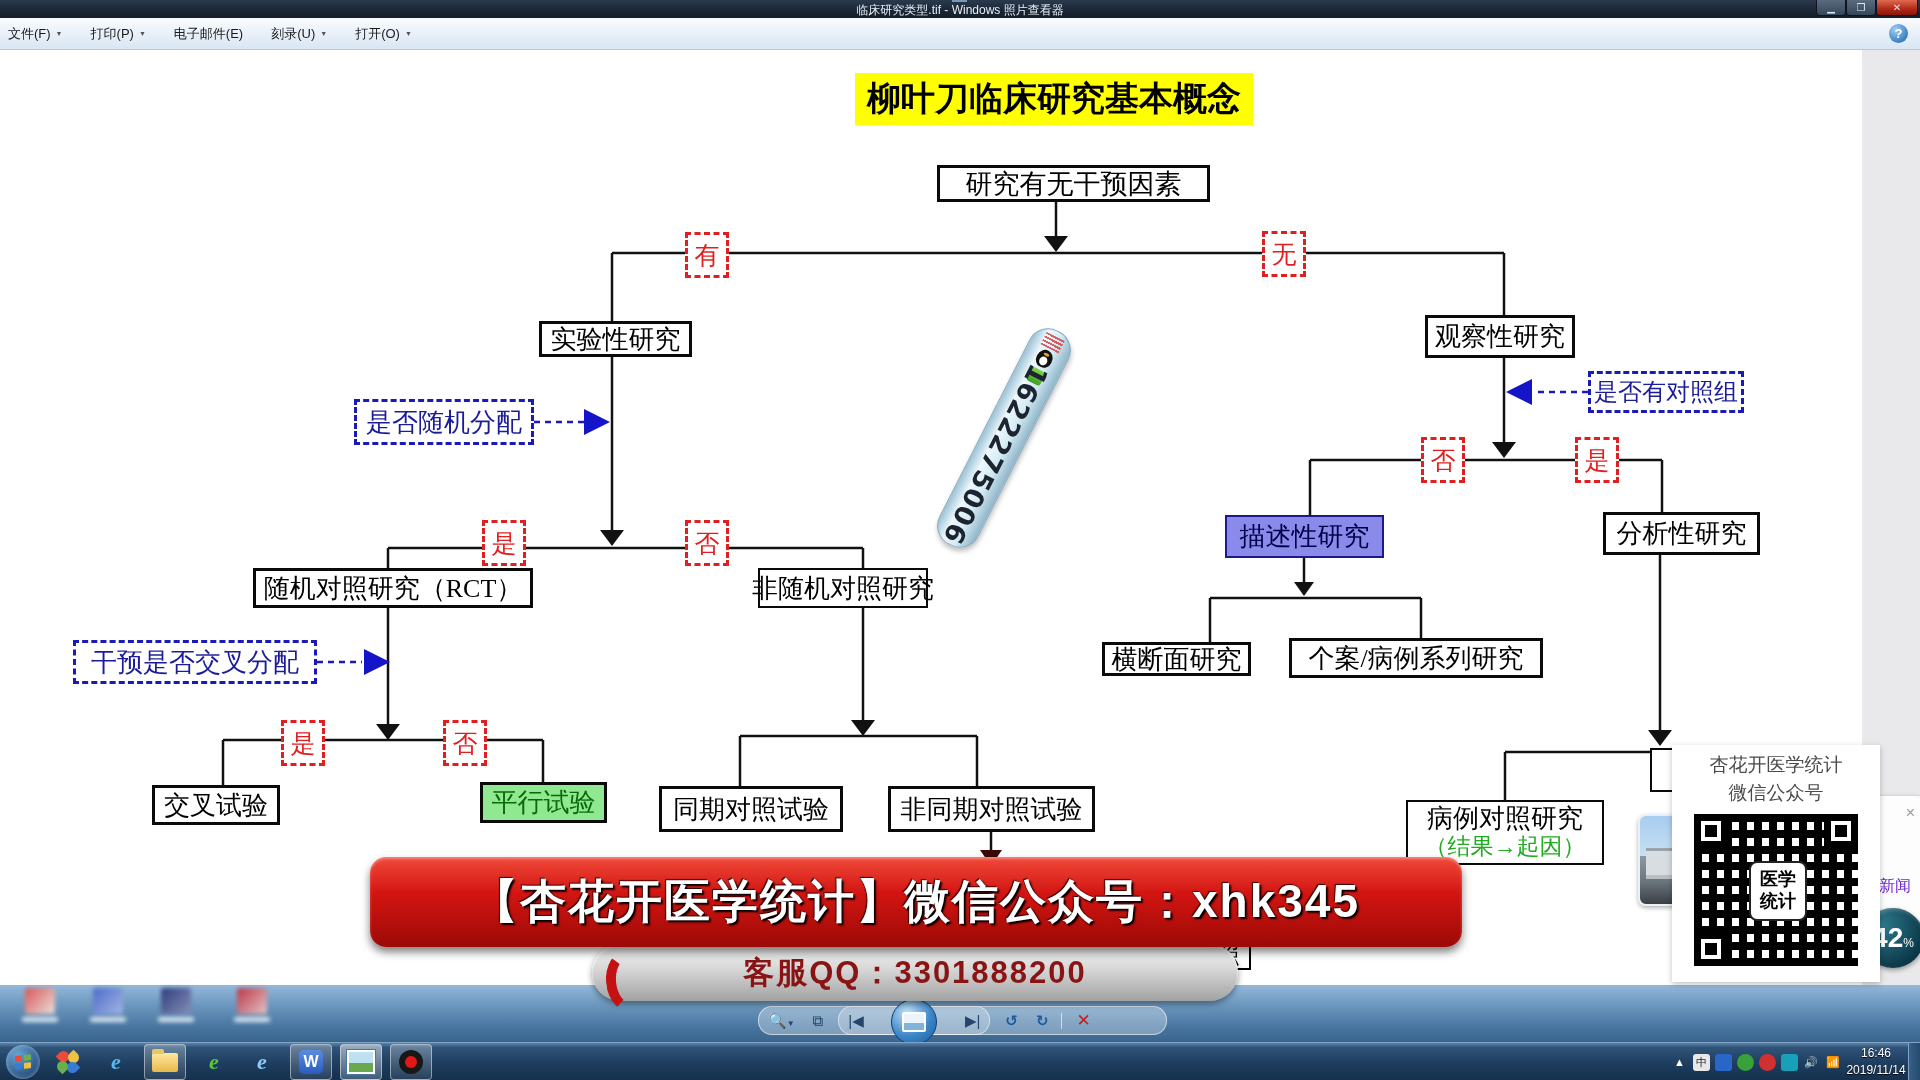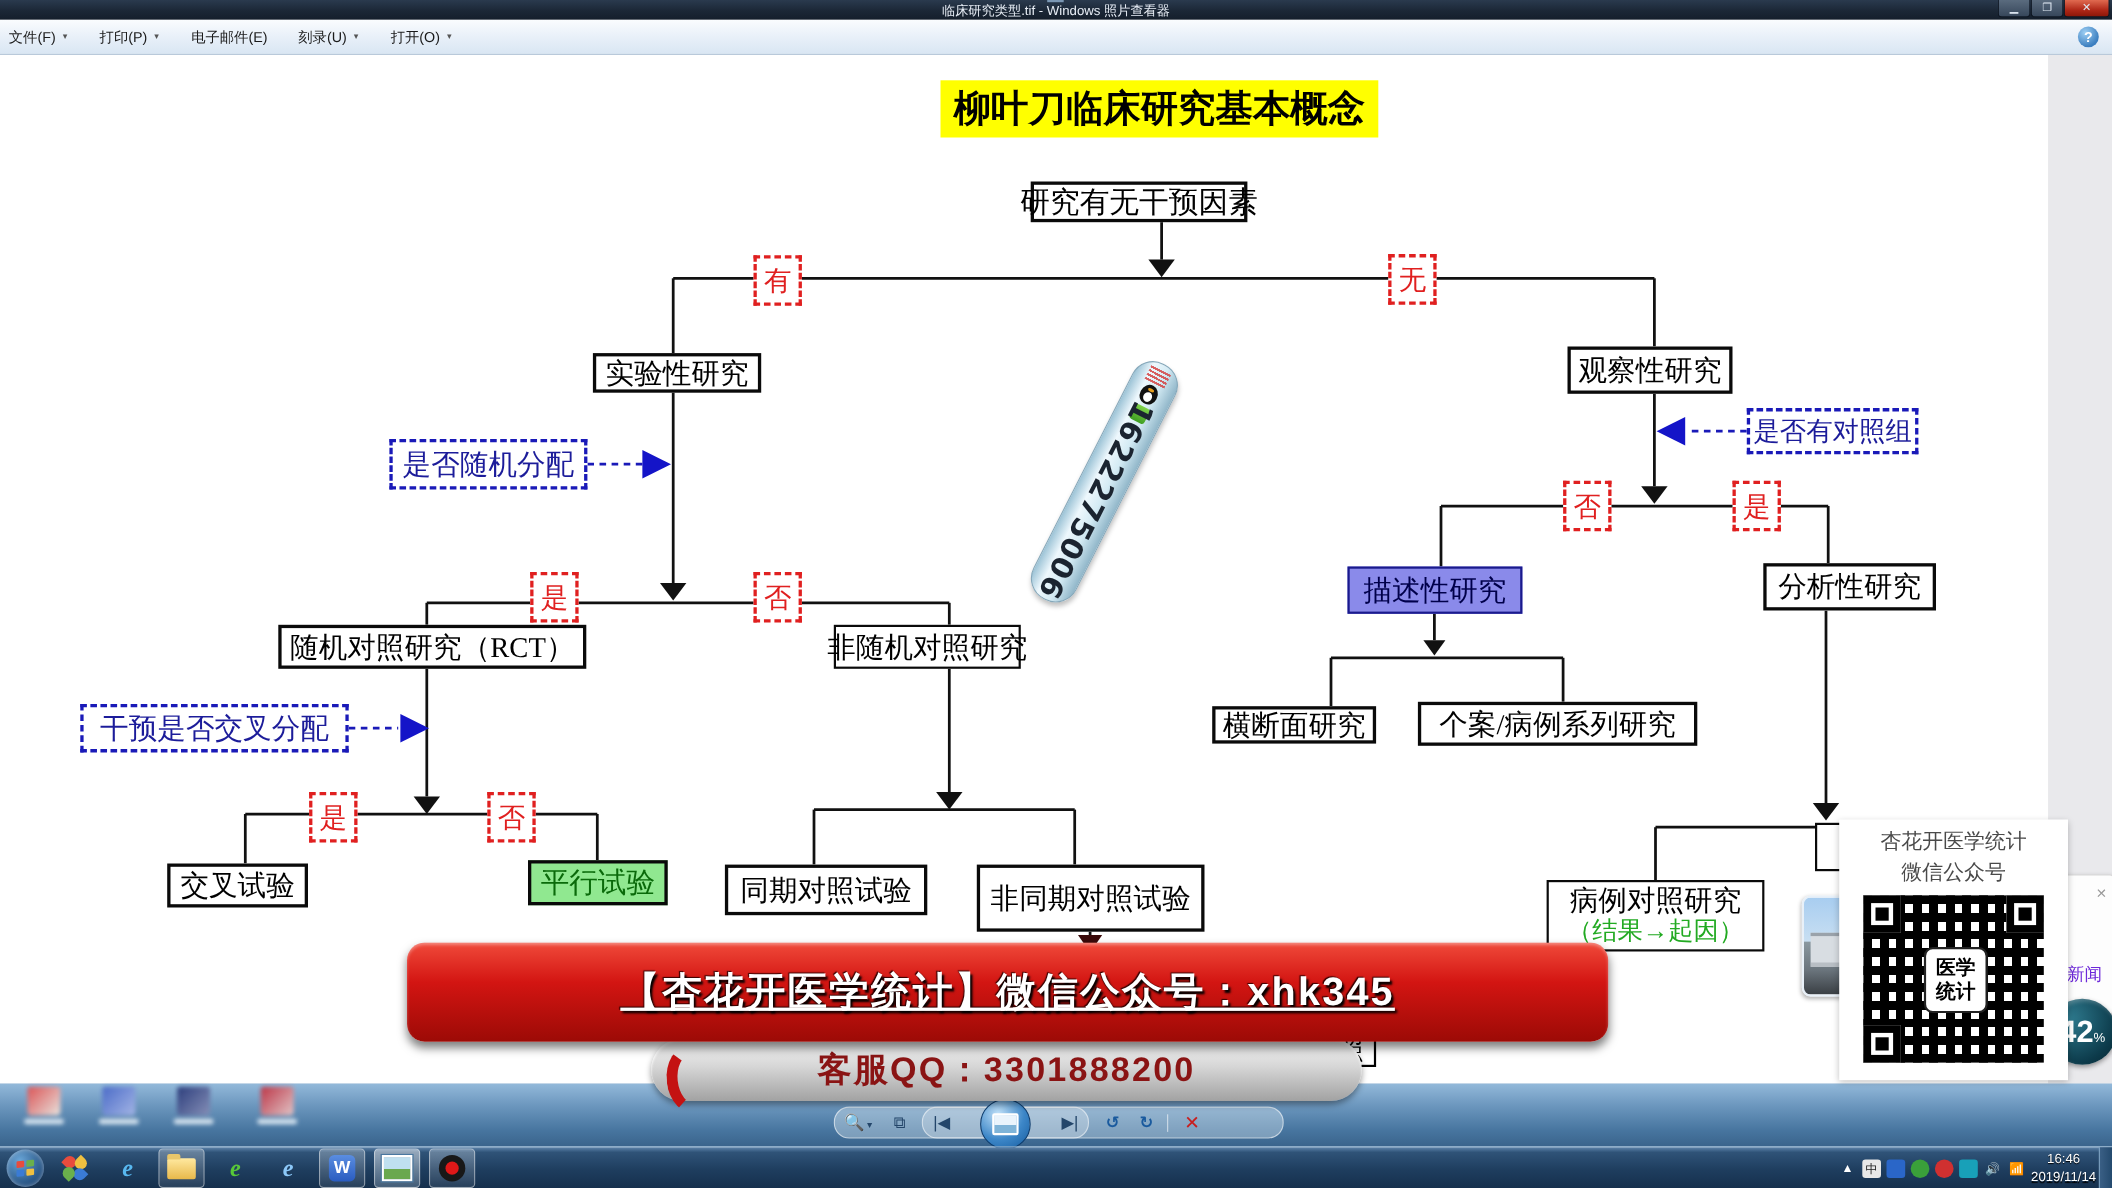--- a/index.html
+++ b/index.html
@@ -61,22 +61,22 @@
   #capsule .greenicon{width:15px;height:15px;border-radius:3px;background:linear-gradient(180deg,#7ed24a,#3f9e22);margin-top:3px;}
   #capsule .qqnum{position:absolute;top:122px;left:50%;width:200px;margin-left:-100px;text-align:center;
     transform:rotate(90deg);font-weight:bold;font-size:27px;letter-spacing:1px;color:#1b2430;
     font-family:"DejaVu Sans","Liberation Sans",sans-serif;}
 
   
   #red-banner{left:370px;top:857px;width:1092px;height:90px;z-index:42;border-radius:16px;
     background:linear-gradient(180deg,#f04a3a 0%,#d31512 40%,#9c0a06 100%);
     box-shadow:0 5px 9px rgba(0,0,0,0.5), inset 0 2px 3px rgba(255,255,255,0.35);
     display:flex;align-items:center;justify-content:center;}
-  #red-banner .txt{color:#fff;font-weight:bold;font-size:36px;letter-spacing:2px;
-    text-shadow:2px 2px 2px #000,-1px -1px 1px #300;text-decoration:underline;}
+  #red-banner .txt{color:#fff;font-weight:bold;font-size:46px;letter-spacing:2px;
+    text-shadow:2px 2px 2px #000,-1px -1px 1px #300;}
   #qq-banner{left:592px;top:944px;width:646px;height:57px;z-index:41;border-radius:29px;
     background:linear-gradient(180deg,#f6f6f6 0%,#d6d6d6 45%,#a2a2a2 100%);
     box-shadow:0 3px 6px rgba(0,0,0,0.4), inset 0 2px 2px rgba(255,255,255,0.8);
     display:flex;align-items:center;justify-content:center;}
   #qq-banner .crescent{position:absolute;left:14px;top:5px;width:30px;height:46px;border-radius:50%;
     border:9px solid transparent;border-left:10px solid #c41212;transform:rotate(-6deg);}
   #qq-banner .txt{color:#8a1414;font-weight:bold;font-size:31px;letter-spacing:2px;}
   #hidden-box{left:1205px;top:938px;width:46px;height:32px;z-index:40;background:#fff;border:2px solid #000;
     box-sizing:border-box;display:flex;align-items:center;justify-content:center;
     font-family:"Liberation Serif",serif;font-size:24px;color:#000;}
@@ -254,29 +254,29 @@
   </g>
   <g fill="#1414c8">
     <path d="M610,422 L584,409 L584,435 Z"></path>
     <path d="M390,662 L364,649 L364,675 Z"></path>
     <path d="M1506,392 L1532,379 L1532,405 Z"></path>
   </g>
 </svg>
 
 <div class="abs" id="page-title">柳叶刀临床研究基本概念</div>
 
-<div class="node" style="left:937px;top:165px;width:197px;height:37px;font-size:27px;">研究有无干预因素</div>
+<div class="node" style="left:937px;top:165px;width:273px;height:37px;font-size:27px;">研究有无干预因素</div>
 <div class="node" style="left:539px;top:321px;width:153px;height:36px;">实验性研究</div>
 <div class="node" style="left:1425px;top:315px;width:150px;height:43px;">观察性研究</div>
 <div class="node" style="left:253px;top:568px;width:280px;height:40px;">随机对照研究（RCT）</div>
 <div class="node thin" style="left:758px;top:568px;width:170px;height:40px;">非随机对照研究</div>
 <div class="node" style="left:152px;top:785px;width:128px;height:40px;">交叉试验</div>
 <div class="node" style="left:480px;top:782px;width:127px;height:41px;background:#90e890;color:#0a6a0a;">平行试验</div>
 <div class="node" style="left:659px;top:786px;width:184px;height:46px;">同期对照试验</div>
-<div class="node" style="left:888px;top:786px;width:207px;height:61px;">非同期对照试验</div>
+<div class="node" style="left:888px;top:786px;width:207px;height:46px;">非同期对照试验</div>
 <div class="node thin" style="left:1225px;top:515px;width:159px;height:43px;background:#8a8aea;border-color:#1a1a8c;color:#00004a;">描述性研究</div>
 <div class="node" style="left:1603px;top:512px;width:157px;height:43px;">分析性研究</div>
 <div class="node" style="left:1102px;top:642px;width:149px;height:34px;">横断面研究</div>
 <div class="node" style="left:1289px;top:638px;width:254px;height:40px;">个案/病例系列研究</div>
 <div class="node thin" style="left:1406px;top:800px;width:198px;height:65px;flex-direction:column;line-height:1.15;">
   <span>病例对照研究</span>
   <span style="color:#22aa22;font-size:23px;">（结果→起因）</span>
 </div>
 <div class="node thin" style="left:1650px;top:748px;width:140px;height:44px;z-index:4;"></div>
 

